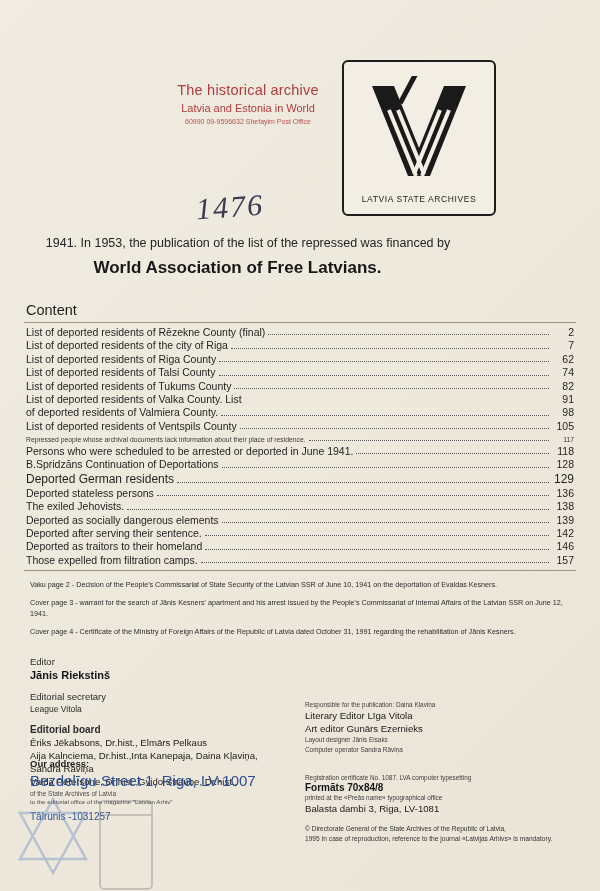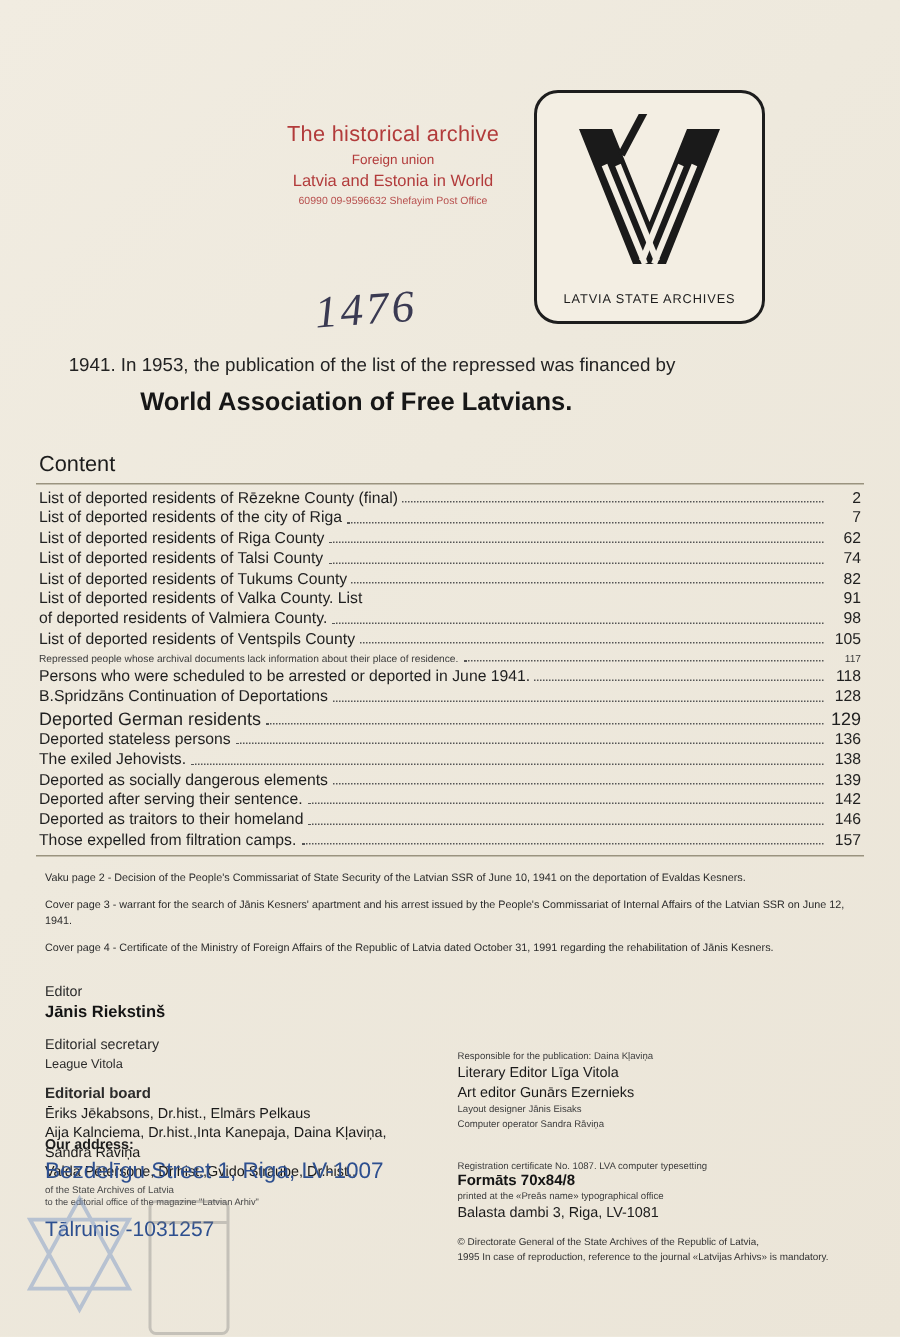--- a/index.html
+++ b/index.html
@@ -18,21 +18,21 @@
   .page {
     position: relative;
     width: 600px;
     height: 891px;
     background: linear-gradient(135deg, #f1ece1 0%, #eee9dd 40%, #ebe5d8 100%);
   }
   
   .header {
     position: absolute;
     top: 60px;
-    left: 14px;
+    left: 0;
     width: 530px;
     height: 180px;
   }
   .archive-stamp {
     position: absolute;
     left: 138px;
     top: 22px;
     width: 220px;
     text-align: center;
     color: #b23b3b;
@@ -66,21 +66,21 @@
     transform: rotate(-4deg);
   }
   
   .logo-box {
     position: absolute;
     right: 34px;
     top: 0px;
     width: 150px;
     height: 152px;
     border: 2px solid #1d1d1d;
-    border-radius: 16px;
+    border-radius: 6px;
     background: #f3eee3;
   }
   .logo-mark {
     position: absolute;
     left: 50%;
     top: 14px;
     transform: translateX(-50%);
   }
   .logo-caption {
     position: absolute;
@@ -223,21 +223,21 @@
     font-size: 6.5px;
     color: #4a4a4a;
     margin-top: 1px;
   }
   .addr-sub2 {
     font-size: 6.2px;
     color: #4a4a4a;
     margin-top: 1px;
   }
   .addr-phone {
-    font-size: 14px;
+    font-size: 10px;
     color: #2d4f8f;
     margin-top: 6px;
   }
   .colophon-right {
     position: absolute;
     top: 700px;
     left: 305px;
     width: 280px;
   }
   .cr-line {
@@ -277,21 +277,20 @@
 </style>
 </head>
 <body>
 
 <div class="page">
 
   <div class="header">
 
     <div class="archive-stamp">
       <div class="line1">The historical archive</div>
-      <div class="line2">Foreign union</div>
       <div class="line3">Latvia and Estonia in World</div>
       <div class="line4">60990 09-9596632 Shefayim Post Office</div>
     </div>
 
     <div class="handwritten">1476</div>
 
     <div class="logo-box">
       <div class="logo-mark">
         <svg width="110" height="110" viewBox="0 0 110 110">
           <polygon points="8,10 30,10 55,72 80,10 102,10 66,100 44,100" fill="#1a1a1a"></polygon>

